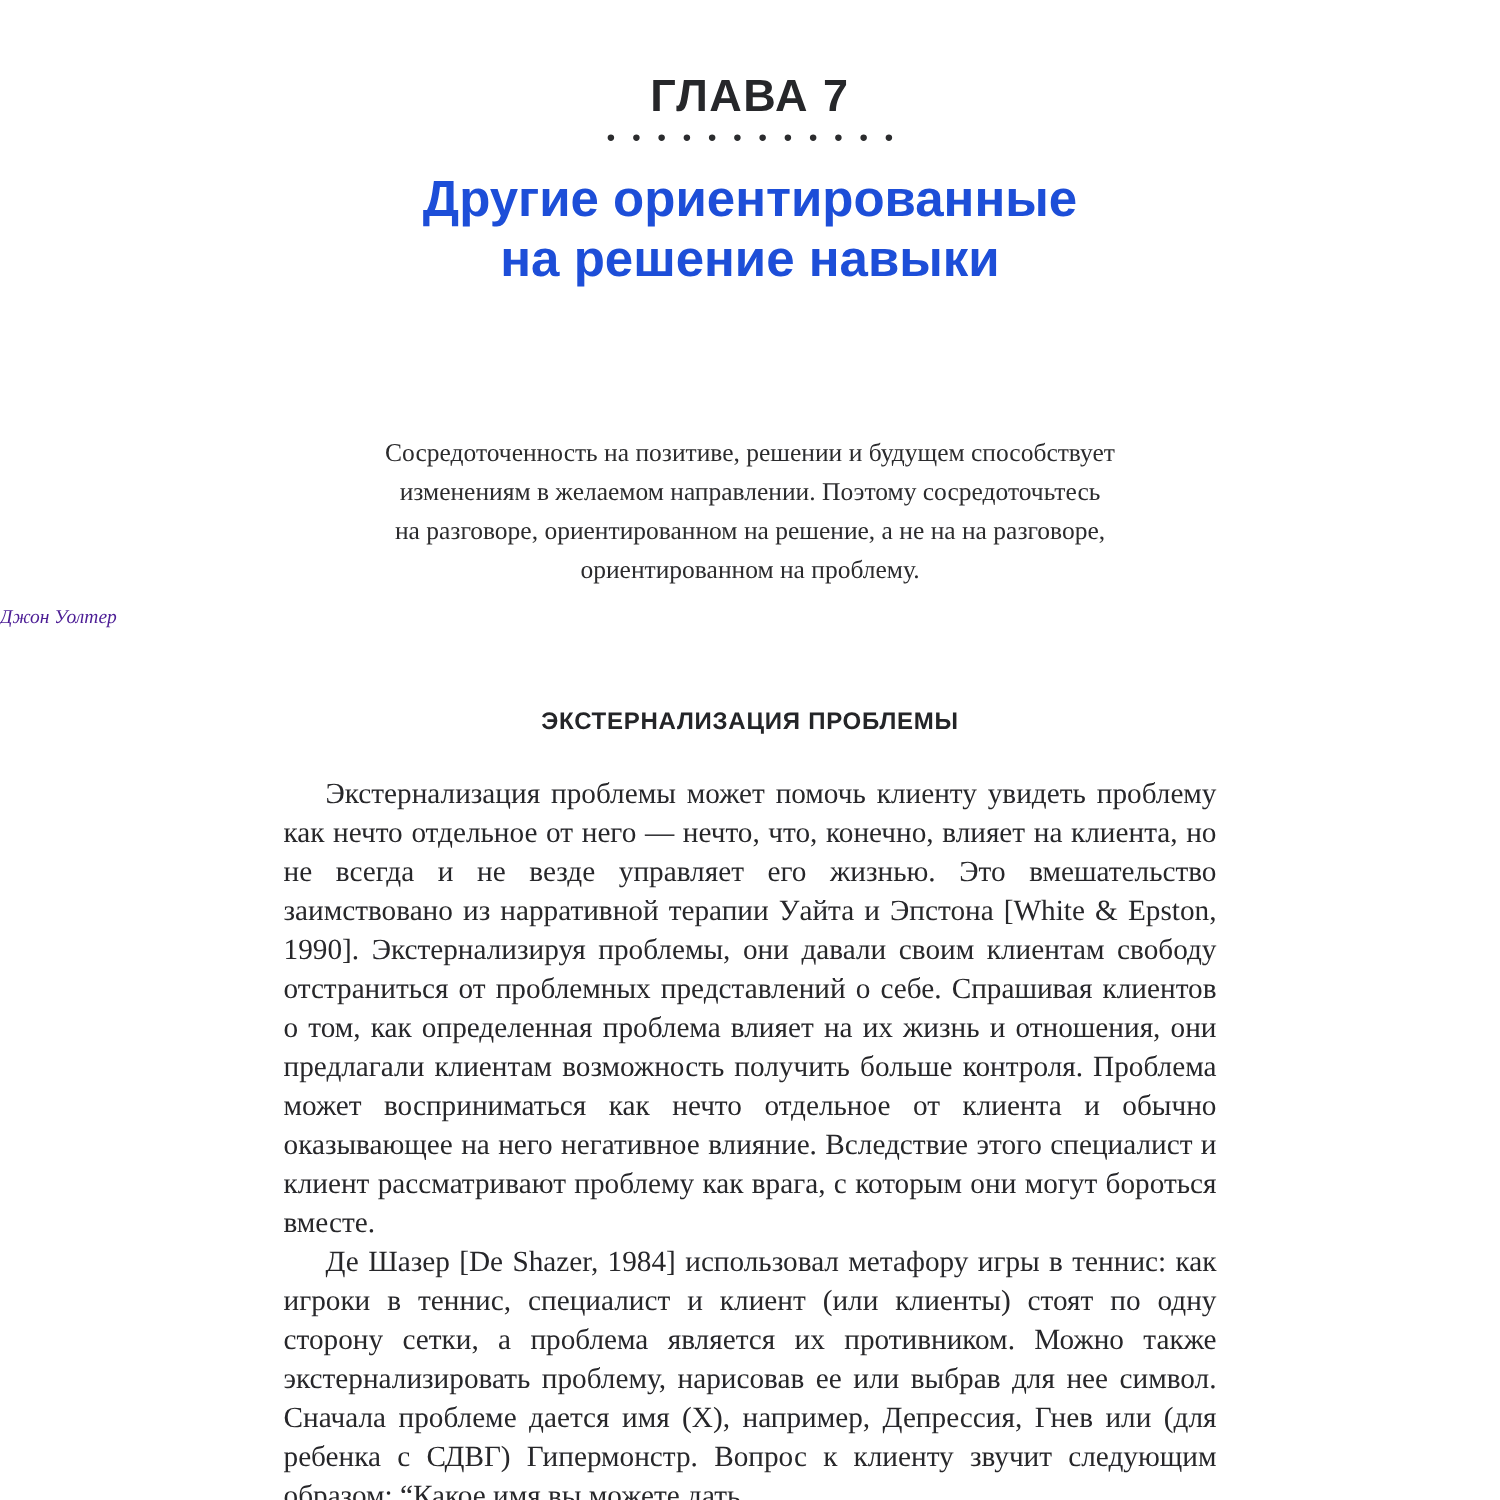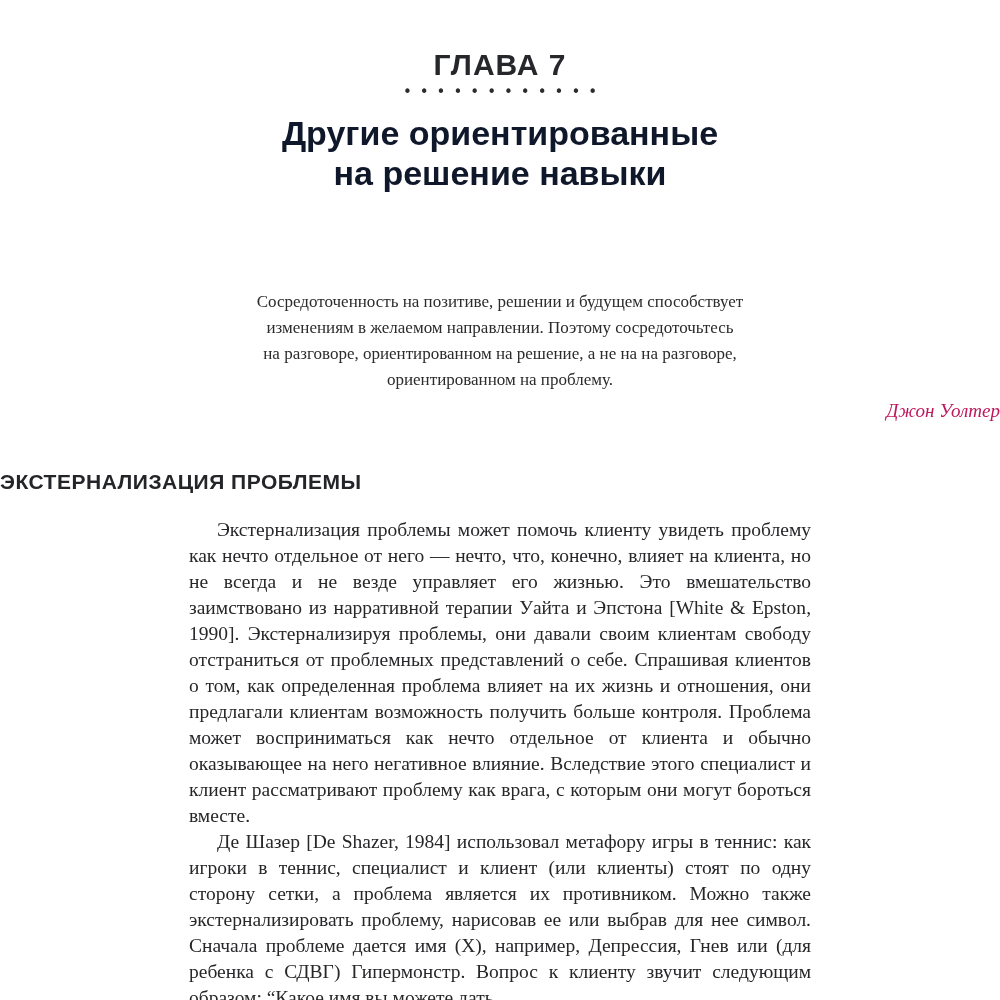--- a/index.html
+++ b/index.html
@@ -36,49 +36,50 @@
     letter-spacing: 8px;
     text-indent: 8px; 
     color: #2b2c2e;
   }
   .chapter-title {
     margin-top: 12px;
     font-family: "Liberation Sans", sans-serif;
     font-weight: bold;
     font-size: 34px;
     line-height: 40px;
-    color: #0f172a;
+    color: #1d4ed8;
     white-space: pre-line;
   }
   
   .epigraph {
     width: 580px;
     margin: 96px auto 0;
     text-align: center;
     font-family: "Liberation Serif", serif;
     font-size: 17px;
     line-height: 26px;
     color: #2b2b2d;
     white-space: pre-line;
   }
   .epigraph-attribution {
     margin-top: 6px;
-    text-align: right;
+    text-align: left;
     font-family: "Liberation Serif", serif;
     font-style: italic;
-    font-size: 19px;
+    font-size: 13px;
     line-height: 24px;
-    color: #be185d;
+    color: #4c1d95;
   }
   
   .section-heading {
     margin-top: 46px;
+    text-align: center;
     font-family: "Liberation Sans", sans-serif;
     font-weight: bold;
-    font-size: 21px;
+    font-size: 16px;
     line-height: 26px;
     letter-spacing: 0.5px;
     color: #242528;
   }
   
   .body-text {
     width: 622px;
     margin: 22px auto 0;
     text-align: justify;
     font-family: "Liberation Serif", serif;

